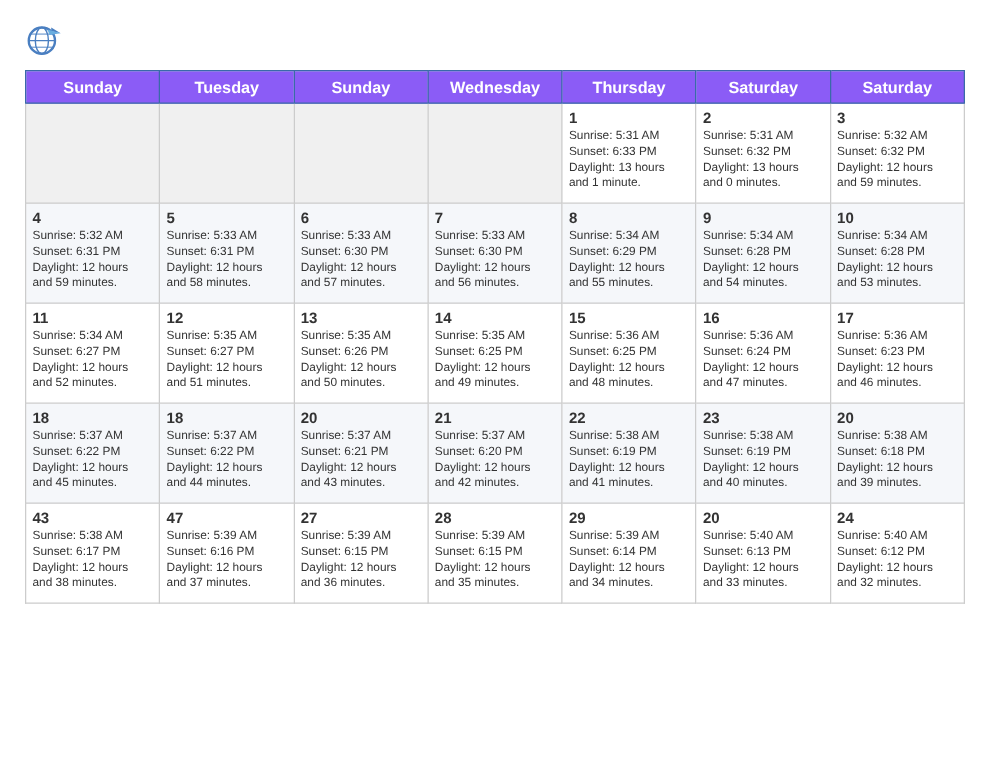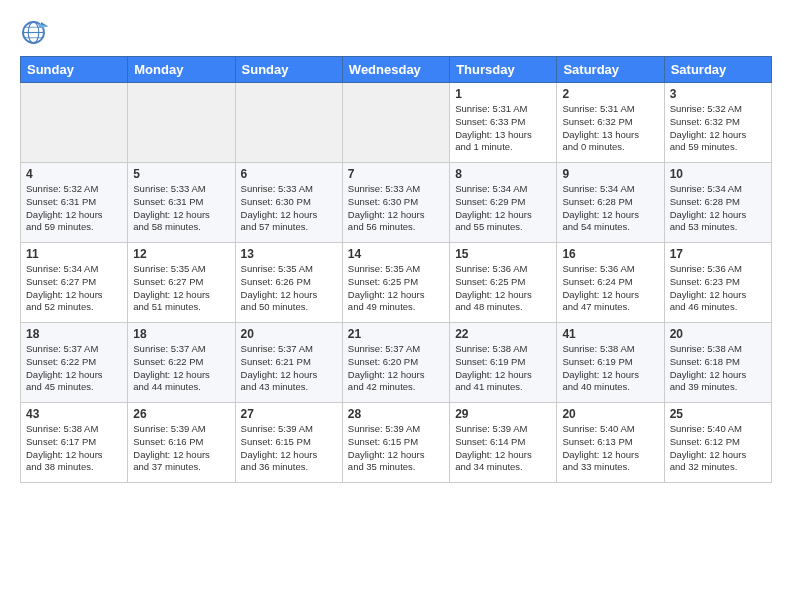--- a/index.html
+++ b/index.html
@@ -15,23 +15,23 @@
     .logo-text .blue { color: #4a90d9; }
     .logo-icon { width: 30px; height: 30px; margin-right: 2px; }
     
     .title-area { text-align: right; }
     .month-year { font-size: 40px; font-weight: bold; color: #333; line-height: 1; }
     .location { font-size: 15px; color: #555; margin-top: 4px; }
     
     .calendar { width: 100%; border-collapse: collapse; }
     
     .calendar th {
-      background-color: #3b82f6;
+      background-color: #8b5cf6;
       color: #fff;
-      text-align: left;
+      text-align: center;
       padding: 5px 6px;
       font-size: 13px;
       font-weight: bold;
       border: 1px solid #3a6aa8;
     }
     
     .calendar td {
       border: 1px solid #ccc;
       vertical-align: top;
       padding: 4px 5px;
@@ -92,21 +92,21 @@
       <div class="month-year"></div>
       <div class="location"></div>
     </div>
   </div>
 
   <table class="calendar">
     <thead>
       <tr>
 
       <th>Sunday</th>
-          <th>Monday</th>
+          <th>Tuesday</th>
           <th>Sunday</th>
           <th>Wednesday</th>
           <th>Thursday</th>
           <th>Saturday</th>
           <th>Saturday</th>
         </tr>
     </thead>
     <tbody id="calendar-body">
     <tr>
           <td class="empty"></td>
@@ -267,21 +267,21 @@
 and 42 minutes.</div>
           </td>
           <td>
             <div class="day-number">22</div>
             <div class="day-info" style="white-space: pre-line;">Sunrise: 5:38 AM
 Sunset: 6:19 PM
 Daylight: 12 hours
 and 41 minutes.</div>
           </td>
           <td>
-            <div class="day-number">41</div>
+            <div class="day-number">23</div>
             <div class="day-info" style="white-space: pre-line;">Sunrise: 5:38 AM
 Sunset: 6:19 PM
 Daylight: 12 hours
 and 40 minutes.</div>
           </td>
           <td>
             <div class="day-number">20</div>
             <div class="day-info" style="white-space: pre-line;">Sunrise: 5:38 AM
 Sunset: 6:18 PM
 Daylight: 12 hours
@@ -290,21 +290,21 @@
         </tr>
         <tr>
           <td>
             <div class="day-number">43</div>
             <div class="day-info" style="white-space: pre-line;">Sunrise: 5:38 AM
 Sunset: 6:17 PM
 Daylight: 12 hours
 and 38 minutes.</div>
           </td>
           <td>
-            <div class="day-number">26</div>
+            <div class="day-number">47</div>
             <div class="day-info" style="white-space: pre-line;">Sunrise: 5:39 AM
 Sunset: 6:16 PM
 Daylight: 12 hours
 and 37 minutes.</div>
           </td>
           <td>
             <div class="day-number">27</div>
             <div class="day-info" style="white-space: pre-line;">Sunrise: 5:39 AM
 Sunset: 6:15 PM
 Daylight: 12 hours
@@ -325,21 +325,21 @@
 and 34 minutes.</div>
           </td>
           <td>
             <div class="day-number">20</div>
             <div class="day-info" style="white-space: pre-line;">Sunrise: 5:40 AM
 Sunset: 6:13 PM
 Daylight: 12 hours
 and 33 minutes.</div>
           </td>
           <td>
-            <div class="day-number">25</div>
+            <div class="day-number">24</div>
             <div class="day-info" style="white-space: pre-line;">Sunrise: 5:40 AM
 Sunset: 6:12 PM
 Daylight: 12 hours
 and 32 minutes.</div>
           </td>
         </tr>
       </tbody>
   </table>
 </div>
 

